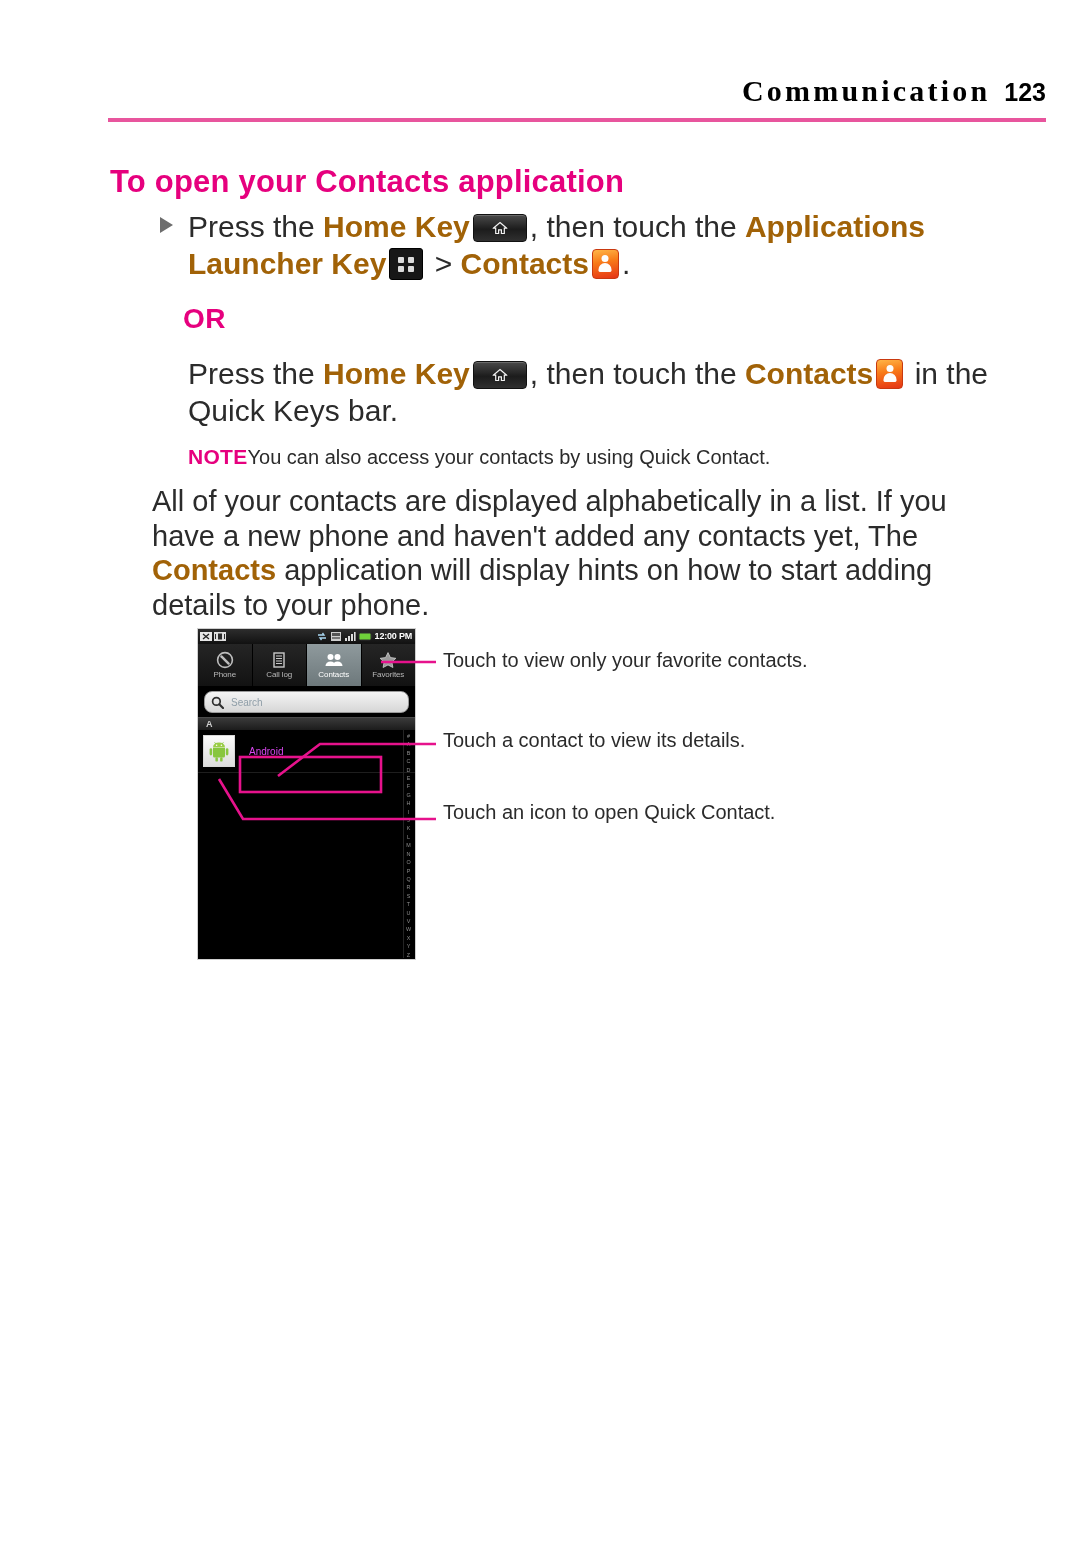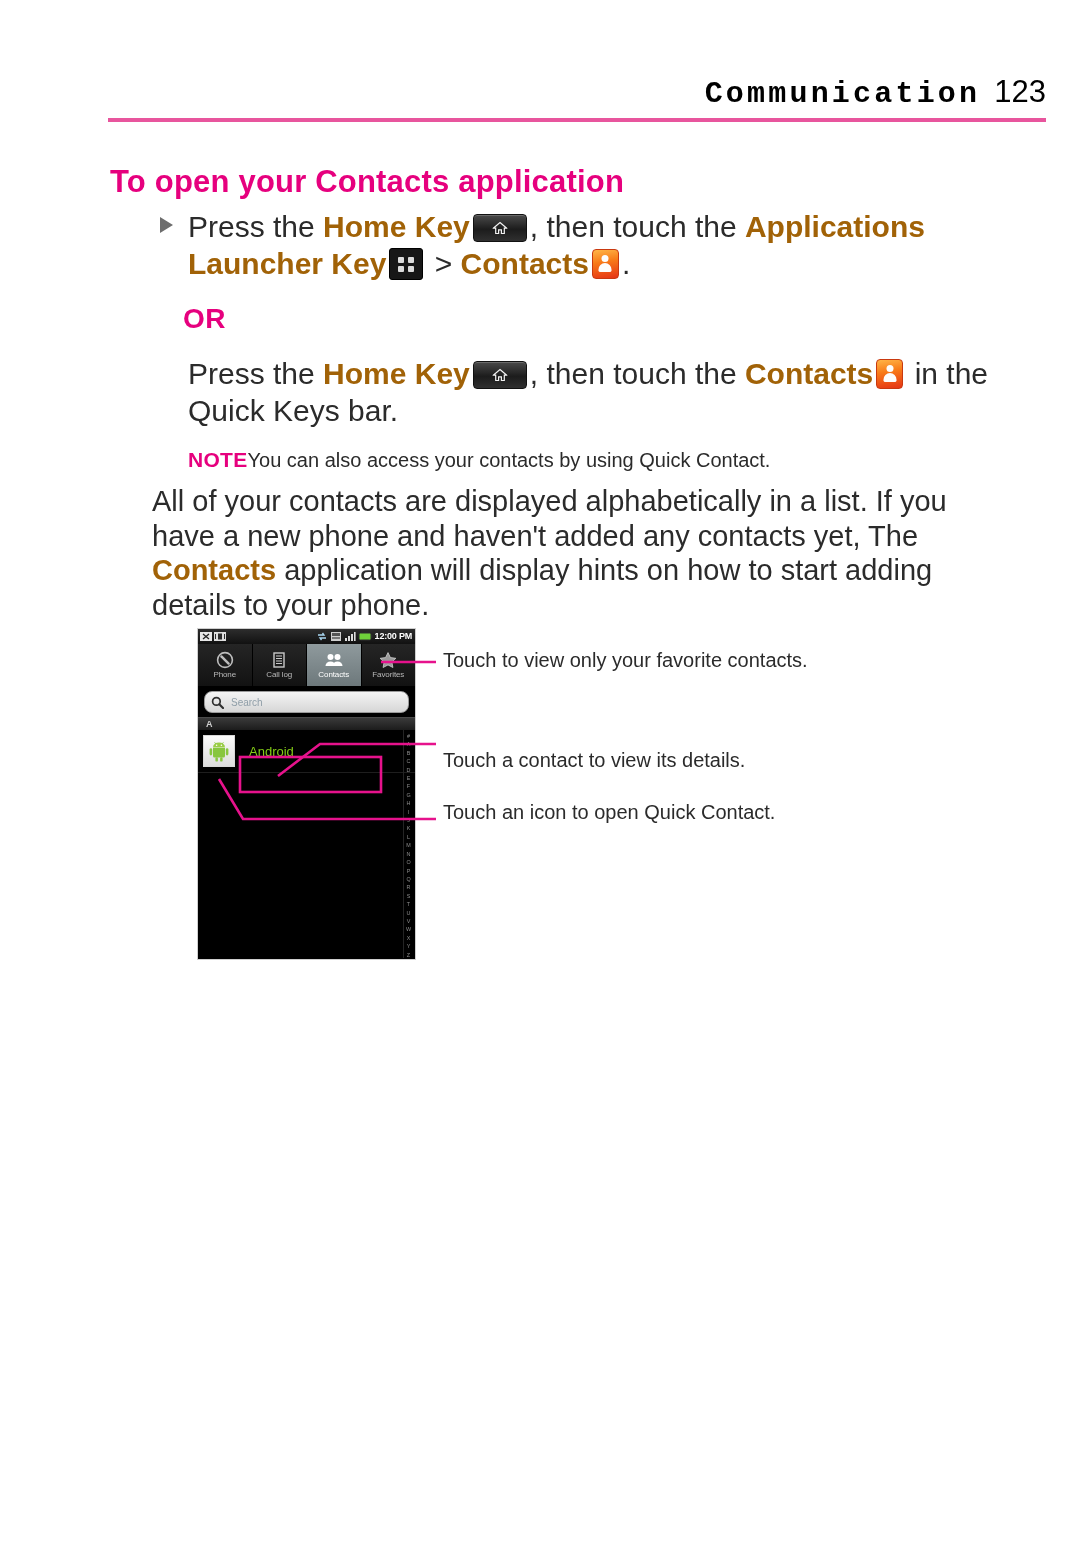--- a/index.html
+++ b/index.html
@@ -28,25 +28,25 @@
     display: flex;
     align-items: baseline;
     justify-content: flex-end;
     height: 42px;
   }
   #chapter-title {
     font-size: 30px;
     font-weight: bold;
     letter-spacing: 3.2px;
     color: #000000;
-    font-family: Liberation Mono, monospace;
+    font-family: Liberation Serif, serif;
   }
   #page-number {
-    font-size: 31px;
-    font-weight: normal;
+    font-size: 25px;
+    font-weight: bold;
     color: #000000;
     margin-left: 14px;
     letter-spacing: 0px;
   }
   #header-rule {
     position: absolute;
     left: 0;
     top: 44px;
     width: 938px;
     height: 4px;
@@ -181,21 +181,21 @@
     line-height: 37px;
     color: #2b2b2b;
   }
 
   
   #note-row {
     position: absolute;
     left: 188px;
     top: 444px;
     font-size: 20px;
-    line-height: 32px;
+    line-height: 26px;
     color: #2b2b2b;
     white-space: nowrap;
   }
   #note-label {
     font-weight: bold;
     color: #e6007e;
     font-size: 21px;
     letter-spacing: 0.3px;
   }
 
@@ -330,22 +330,22 @@
   .avatar {
     width: 30px; height: 30px;
     border: 1px solid #d7d7d7;
     background: linear-gradient(#fbfbfb, #dcdcdc);
     display: flex;
     align-items: center;
     justify-content: center;
     flex: none;
   }
   .contact-name {
-    font-size: 13px;
-    color: #84cc16;
+    font-size: 10px;
+    color: #d946ef;
     margin-left: 14px;
   }
 
   
   #alpha-index {
     position: absolute;
     right: 2px;
     top: 0px;
     width: 10px;
     height: 228px;
@@ -371,21 +371,21 @@
     width: 1080px; height: 1552px;
     pointer-events: none;
   }
   .callout-text {
     position: absolute;
     font-size: 20px;
     color: #2b2b2b;
     white-space: nowrap;
   }
   #callout-1 { left: 443px; top: 649px; }
-  #callout-2 { left: 443px; top: 749px; }
+  #callout-2 { left: 443px; top: 729px; }
   #callout-3 { left: 443px; top: 801px; }
 </style>
 </head>
 <body>
 
 <div id="header">
   <div id="header-row">
     <span id="chapter-title">Communication</span>
     <span id="page-number">123</span>
   </div>

